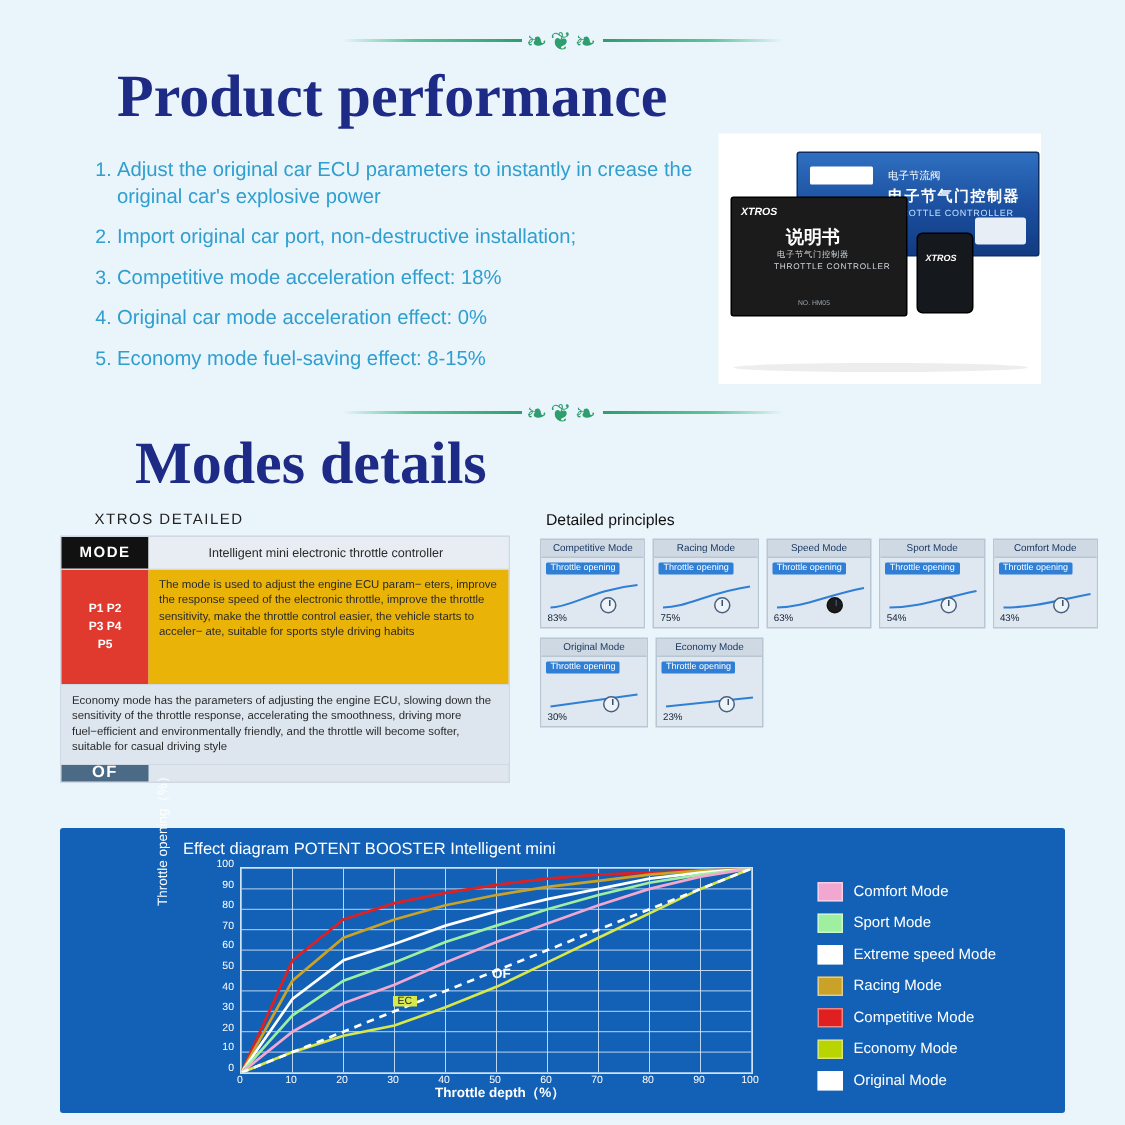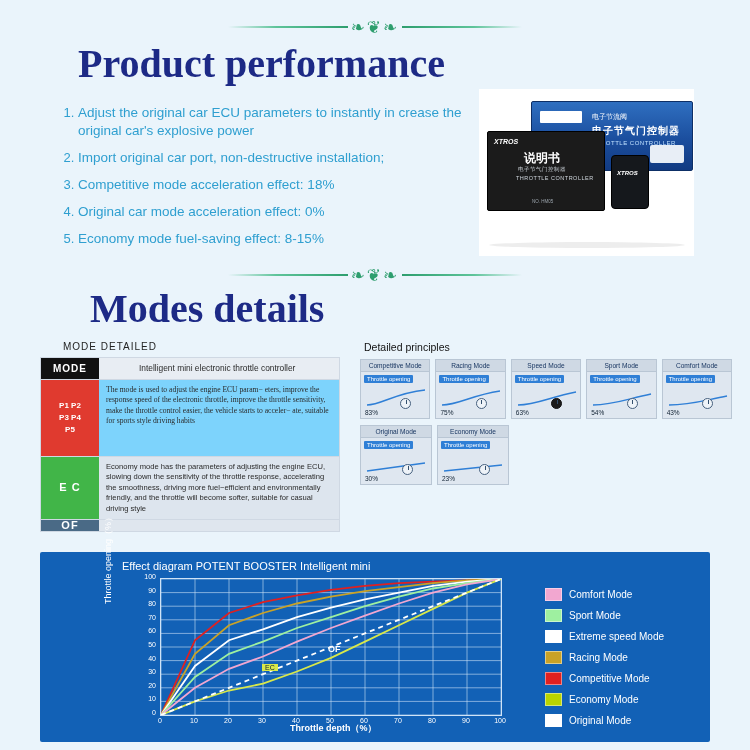--- a/index.html
+++ b/index.html
@@ -86,21 +86,21 @@
   .mtable{position:absolute;left:40px;top:16px;width:300px;}
   .mrow{display:flex;border:1px solid #cfd8e3;border-top:none;background:#dfe6ee;}
   .mrow:first-child{border-top:1px solid #cfd8e3;}
   .mlab{width:58px;flex:0 0 58px;display:flex;align-items:center;justify-content:center;text-align:center;color:#fff;font-size:8.5px;line-height:11px;font-weight:bold;}
   .mtxt{flex:1;padding:5px 7px;font-size:7.6px;line-height:10.5px;color:#2a2a2a;}
   .lab-mode{background:#111;font-size:10px;letter-spacing:1px;}
   .lab-p{background:#e03a2f;font-size:8px;line-height:12px;padding:20px 0;}
   .lab-ec{background:#41b548;font-size:11px;letter-spacing:1px;}
   .lab-of{background:#4a6a86;font-size:11px;letter-spacing:1px;}
   .row-mode .mtxt{background:#e8edf3;font-size:8.4px;padding-left:40px;}
-  .row-p  .mtxt{background:#7dd3fc;font-family:Liberation Serif, serif;}
+  .row-p  .mtxt{background:#eab308;}
   .row-ec .mtxt{background:#dde5ee;}
   .row-of .mtxt{background:#dde5ee;}
 
   
   .cards{position:absolute;left:360px;top:18px;width:372px;}
   .crow{display:flex;gap:5px;margin-bottom:6px;}
   .card{width:70px;background:#eef2f7;border:1px solid #b9c6d4;}
   .card .chd{background:#cfd9e4;text-align:center;font-size:6.6px;padding:2px 0;color:#14325e;border-bottom:1px solid #b9c6d4;}
   .card .cbody{position:relative;height:46px;background:#dfe7f0;}
   .card .ctitle{position:absolute;left:3px;top:3px;background:#2f7fd6;color:#fff;font-size:6px;padding:1px 3px;border-radius:1px;}
@@ -175,36 +175,35 @@
     <span class="leafline">
         <span class="bar"></span>
         <span class="mid">❧❦❧</span>
         <span class="bar r"></span>
       </span>
   </div>
 
   <div class="big-title title2">Modes details</div>
 
   <div class="md-wrap">
-    <div class="md-left-h">MODE DETAILED</div>
+    <div class="md-left-h">XTROS DETAILED</div>
     <div class="md-right-h">Detailed principles</div>
 
     <div class="mtable">
       <div class="mrow row-mode">
         <div class="mlab lab-mode">MODE</div>
         <div class="mtxt">Intelligent mini electronic throttle controller</div>
       </div>
       <div class="mrow row-p">
         <div class="mlab lab-p" style="white-space:pre-line;">P1  P2
 P3  P4
 P5</div>
         <div class="mtxt">The mode is used to adjust the engine ECU param− eters, improve the response speed of the electronic throttle, improve the throttle sensitivity, make the throttle control easier, the vehicle starts to acceler− ate, suitable for sports style driving habits</div>
       </div>
       <div class="mrow row-ec">
-        <div class="mlab lab-ec">E C</div>
         <div class="mtxt">Economy mode has the parameters of adjusting the engine ECU, slowing down the sensitivity of the throttle response, accelerating the smoothness, driving more fuel−efficient and environmentally friendly, and the throttle will become softer, suitable for casual driving style</div>
       </div>
       <div class="mrow row-of">
         <div class="mlab lab-of">OF</div>
       </div>
     </div>
 
     <div class="cards">
       <div class="crow">
         <div class="card">

